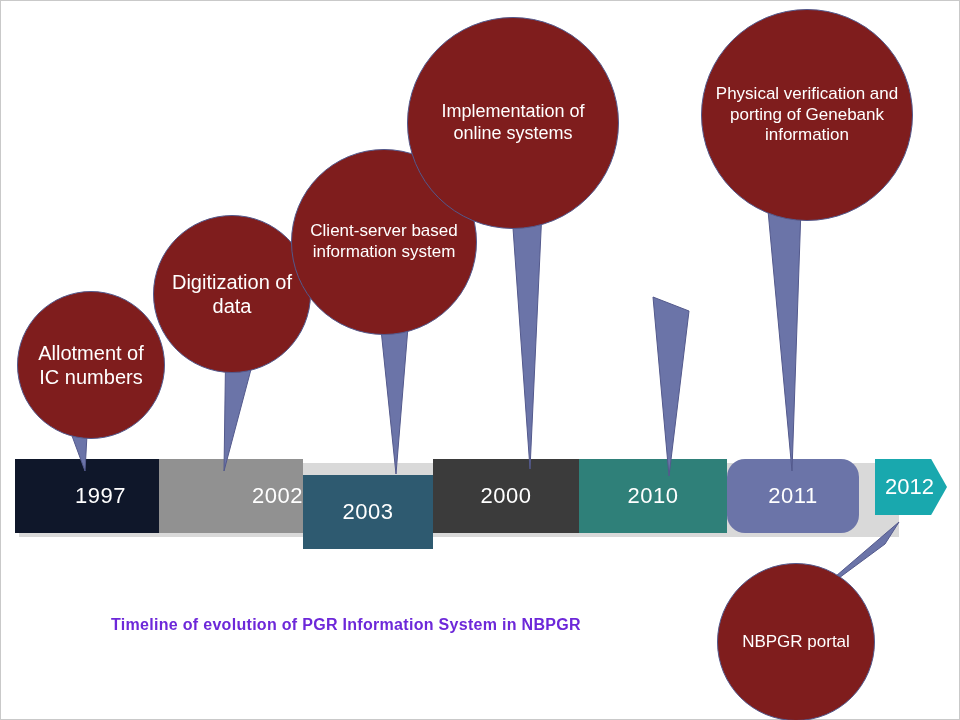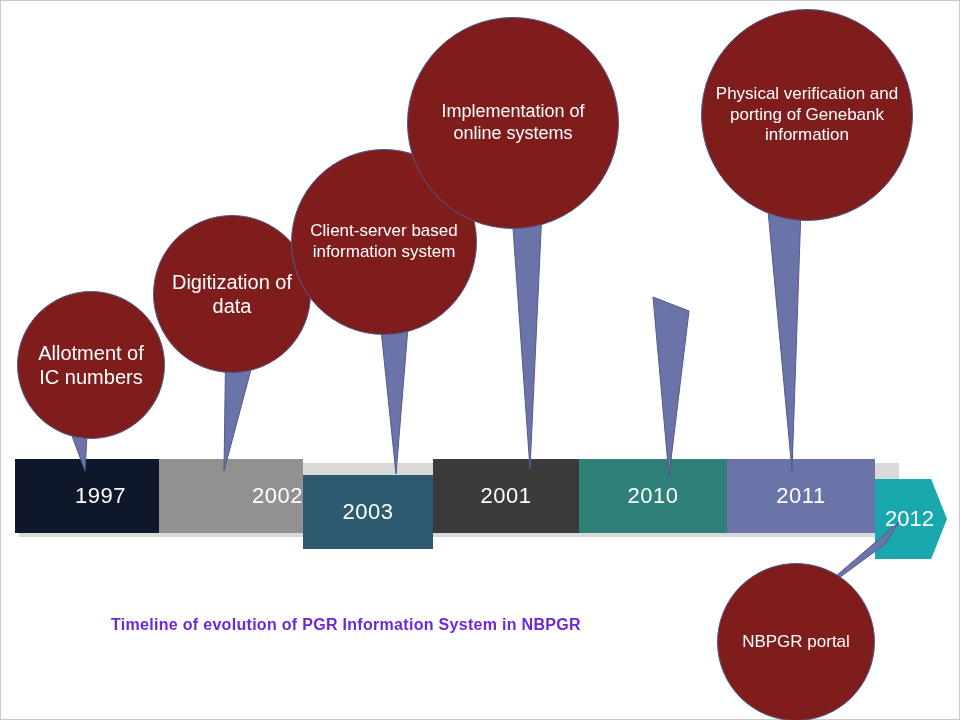--- a/index.html
+++ b/index.html
@@ -45,30 +45,29 @@
     display: flex;
     align-items: center;
     justify-content: center;
     color: #ffffff;
     font-size: 22px;
     letter-spacing: 0.5px;
   }
   .arrow-seg {
     position: absolute;
     top: 0;
-    height: 80px;
+    height: 56px;
     display: flex;
     align-items: center;
     justify-content: flex-start;
     color: #ffffff;
     font-size: 22px;
     padding-left: 10px;
     box-sizing: border-box;
     clip-path: polygon(0 0, 78% 0, 100% 50%, 78% 100%, 0 100%);
-    margin-top: 20px;
   }
 
   
   .balloon {
     position: absolute;
     border-radius: 50%;
     background: #7f1d1d;
     border: 1px solid #53598c;
     color: #ffffff;
     display: flex;
@@ -164,26 +163,26 @@
     <div class="seg" style="left:0px; width:171px; background:#0f172a;">
       <span>1997</span>
     </div>
     <div class="seg" style="left:144px; width:144px; background:#919191;justify-content:flex-end;">
       <span>2002</span>
     </div>
     <div class="seg" style="left:288px; width:130px; background:#2E5A70;margin-top:16px;">
       <span>2003</span>
     </div>
     <div class="seg" style="left:418px; width:146px; background:#3B3B3B;">
-      <span>2001</span>
+      <span>2000</span>
     </div>
     <div class="seg" style="left:564px; width:148px; background:#2F8079;">
       <span>2010</span>
     </div>
-    <div class="seg" style="left:712px; width:148px; background:#6B74A8;">
+    <div class="seg" style="left:712px; width:132px; background:#6B74A8;border-radius:18px;">
       <span>2011</span>
     </div>
     <div class="arrow-seg" style="left:860px; width:72px; background:#19A8AE;">
       <span>2012</span>
     </div>
   </div>
 
   <div class="caption">Timeline of evolution of PGR Information System in NBPGR</div>
 
 </div>

